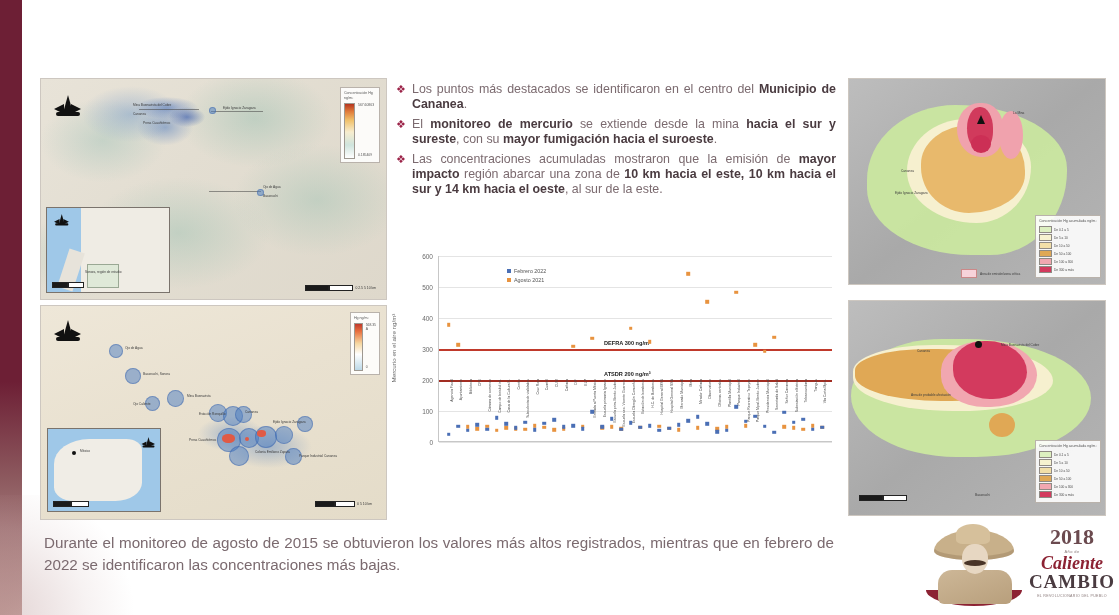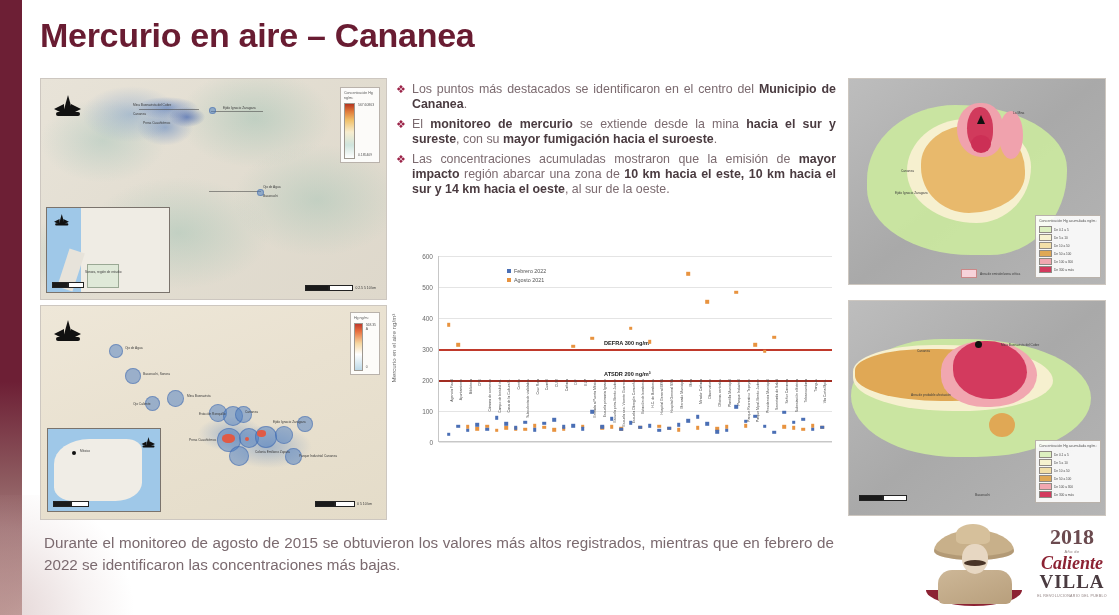--- a/index.html
+++ b/index.html
@@ -232,21 +232,20 @@
 </style>
 </head>
 <body>
 
 <div id="slide">
 
   <div class="left-bar"></div>
   <div class="left-bar-inner"></div>
   <div class="corner-deco"></div>
 
-  <div id="page-title">Mercurio en aire – Cananea</div>
 
 
   <div class="panel" id="map-top-left">
     <div class="north-arrow" style="left:22px;top:16px;">
       <div class="na-body">
         <div class="spire"></div>
           <div class="wing-l"></div>
           <div class="wing-r"></div>
       </div>
       <div class="na-base"></div>
@@ -484,21 +483,21 @@
       <div class="bullet">
         <div class="bullet-mark">❖</div>
         <div class="bullet-text"><span>Los puntos más destacados se identificaron en el centro del </span><b>Municipio de Cananea</b><span>.</span></div>
       </div>
       <div class="bullet">
         <div class="bullet-mark">❖</div>
         <div class="bullet-text"><span>El </span><b>monitoreo de mercurio</b><span> se extiende desde la mina </span><b>hacia el sur y sureste</b><span>, con su </span><b>mayor fumigación hacia el suroeste</b><span>.</span></div>
       </div>
       <div class="bullet">
         <div class="bullet-mark">❖</div>
-        <div class="bullet-text"><span>Las concentraciones acumuladas mostraron que la emisión de </span><b>mayor impacto</b><span> región abarcar una zona de </span><b>10 km hacia el este, 10 km hacia el sur y 14 km hacia el oeste</b><span>, al sur de la oeste.</span></div>
+        <div class="bullet-text"><span>Las concentraciones acumuladas mostraron que la emisión de </span><b>mayor impacto</b><span> región abarcar una zona de </span><b>10 km hacia el este, 10 km hacia el sur y 14 km hacia el oeste</b><span>, al sur de la este.</span></div>
       </div>
     </div>
 
   <div id="chart">
     <div id="ylabel">Mercurio en el aire ng/m³</div>
     <div id="plot">
       <div id="grid-layer">
           <div class="gridline" style="top: 186px;"></div>
           <div class="gridline" style="top: 155px;"></div>
           <div class="gridline" style="top: 124px;"></div>
@@ -667,18 +666,18 @@
       <div class="villa-body"></div>
       <div class="villa-hat"></div>
       <div class="villa-crown"></div>
       <div class="villa-face"></div>
       <div class="villa-mous"></div>
     </div>
     <div class="villa-text">
       <div class="villa-year">2018</div>
       <div class="villa-aniodel">Año de</div>
       <div class="villa-name">Caliente</div>
-      <div class="villa-last">VILLA</div>
+      <div class="villa-last">CAMBIO</div>
       <div class="villa-tag">EL REVOLUCIONARIO DEL PUEBLO</div>
     </div>
   </div>
 
 </div>
 
 </body></html>

